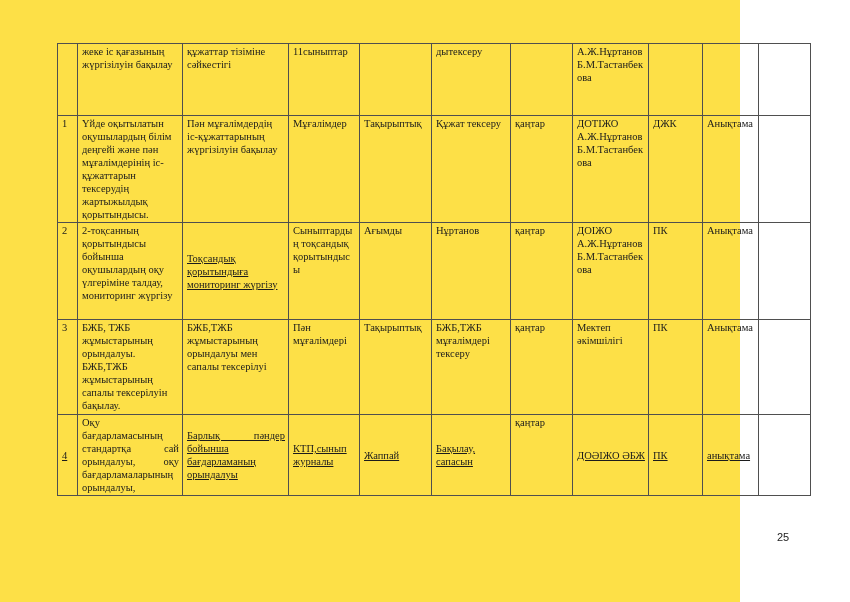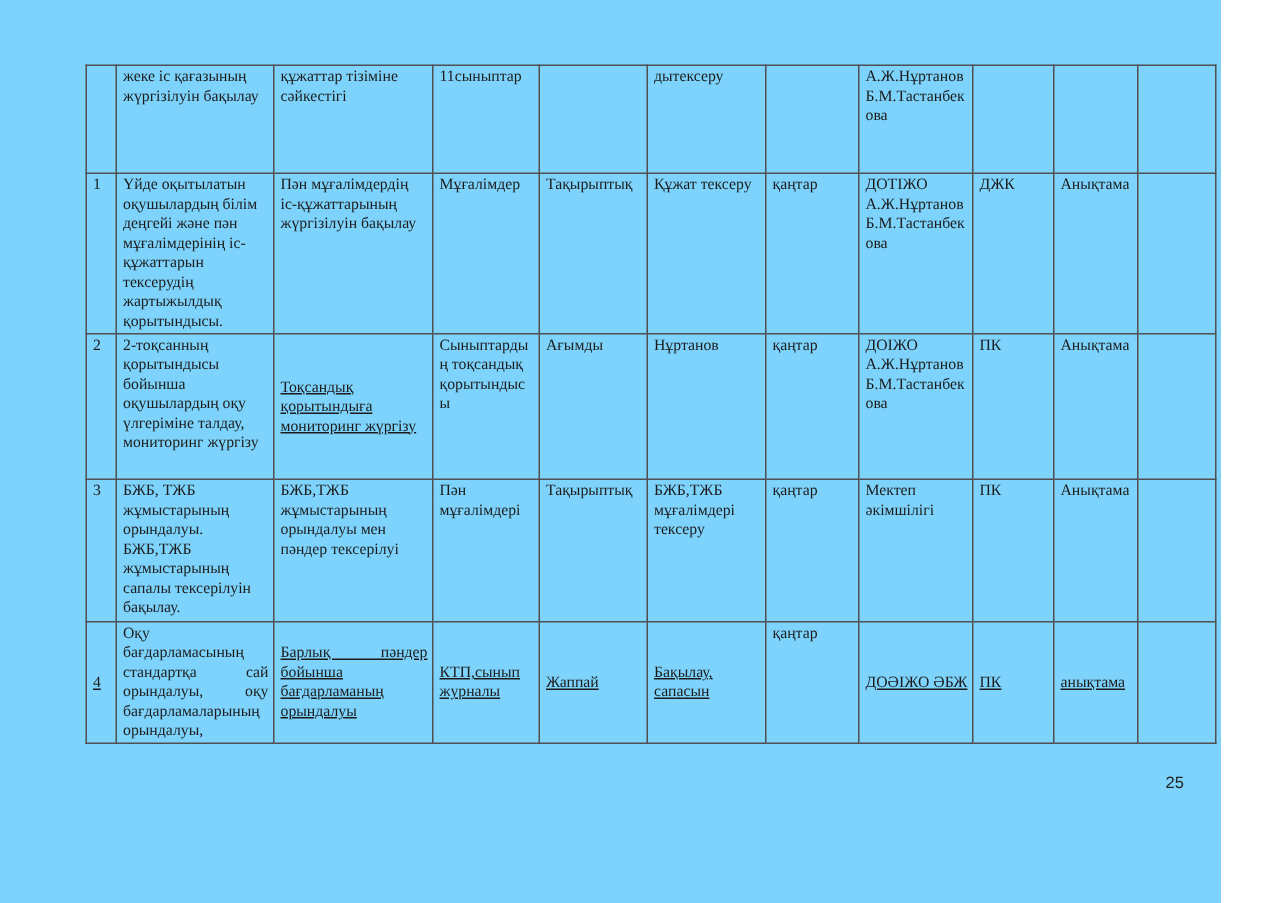--- a/index.html
+++ b/index.html
@@ -5,22 +5,22 @@
   html, body { margin: 0; padding: 0; }
   body {
     width: 850px; height: 602px;
     background: #ffffff;
     position: relative;
     font-family: "Liberation Serif", "DejaVu Serif", serif;
     overflow: hidden;
   }
   .page {
     position: absolute; left: 0; top: 0;
-    width: 814px; height: 602px;
-    background: #7dd3fc;
+    width: 740px; height: 602px;
+    background: #fde047;
   }
   table.plan {
     position: absolute; left: 57px; top: 43px;
     width: 753px;
     border-collapse: collapse;
     table-layout: fixed;
   }
   table.plan td {
     border: 1px solid #4f4f4f;
     padding: 1px 3px 1px 4px;
@@ -34,21 +34,21 @@
   }
   table.plan td.va-middle { vertical-align: middle; text-decoration: underline; }
   table.plan td.ha-justify { text-align: justify; }
   table.plan td.section {
     font-weight: bold;
     text-align: center;
     font-size: 11px;
     padding: 2px 3px;
   }
   .page-number {
-    position: absolute; left: 777px; top: 516px;
+    position: absolute; left: 777px; top: 531px;
     font-family: "Liberation Sans", "DejaVu Sans", sans-serif;
     font-size: 11px;
     color: #222222;
   }
 </style>
 </head>
 <body>
 
 <div class="page">
   <table class="plan">
@@ -101,21 +101,21 @@
           <td>Нұртанов</td>
           <td>қаңтар</td>
           <td>ДОІЖО А.Ж.Нұртанов Б.М.Тастанбекова</td>
           <td>ПК</td>
           <td>Анықтама</td>
           <td></td>
         </tr>
         <tr style="height: 95px;">
           <td>3</td>
           <td>БЖБ, ТЖБ жұмыстарының орындалуы. БЖБ,ТЖБ жұмыстарының сапалы тексерілуін бақылау.</td>
-          <td>БЖБ,ТЖБ жұмыстарының орындалуы мен пәндер тексерілуі</td>
+          <td>БЖБ,ТЖБ жұмыстарының орындалуы мен сапалы тексерілуі</td>
           <td>Пән мұғалімдері</td>
           <td>Тақырыптық</td>
           <td>БЖБ,ТЖБ мұғалімдері тексеру</td>
           <td>қаңтар</td>
           <td>Мектеп әкімшілігі</td>
           <td>ПК</td>
           <td>Анықтама</td>
           <td></td>
         </tr>
         <tr style="height: 78px;">

